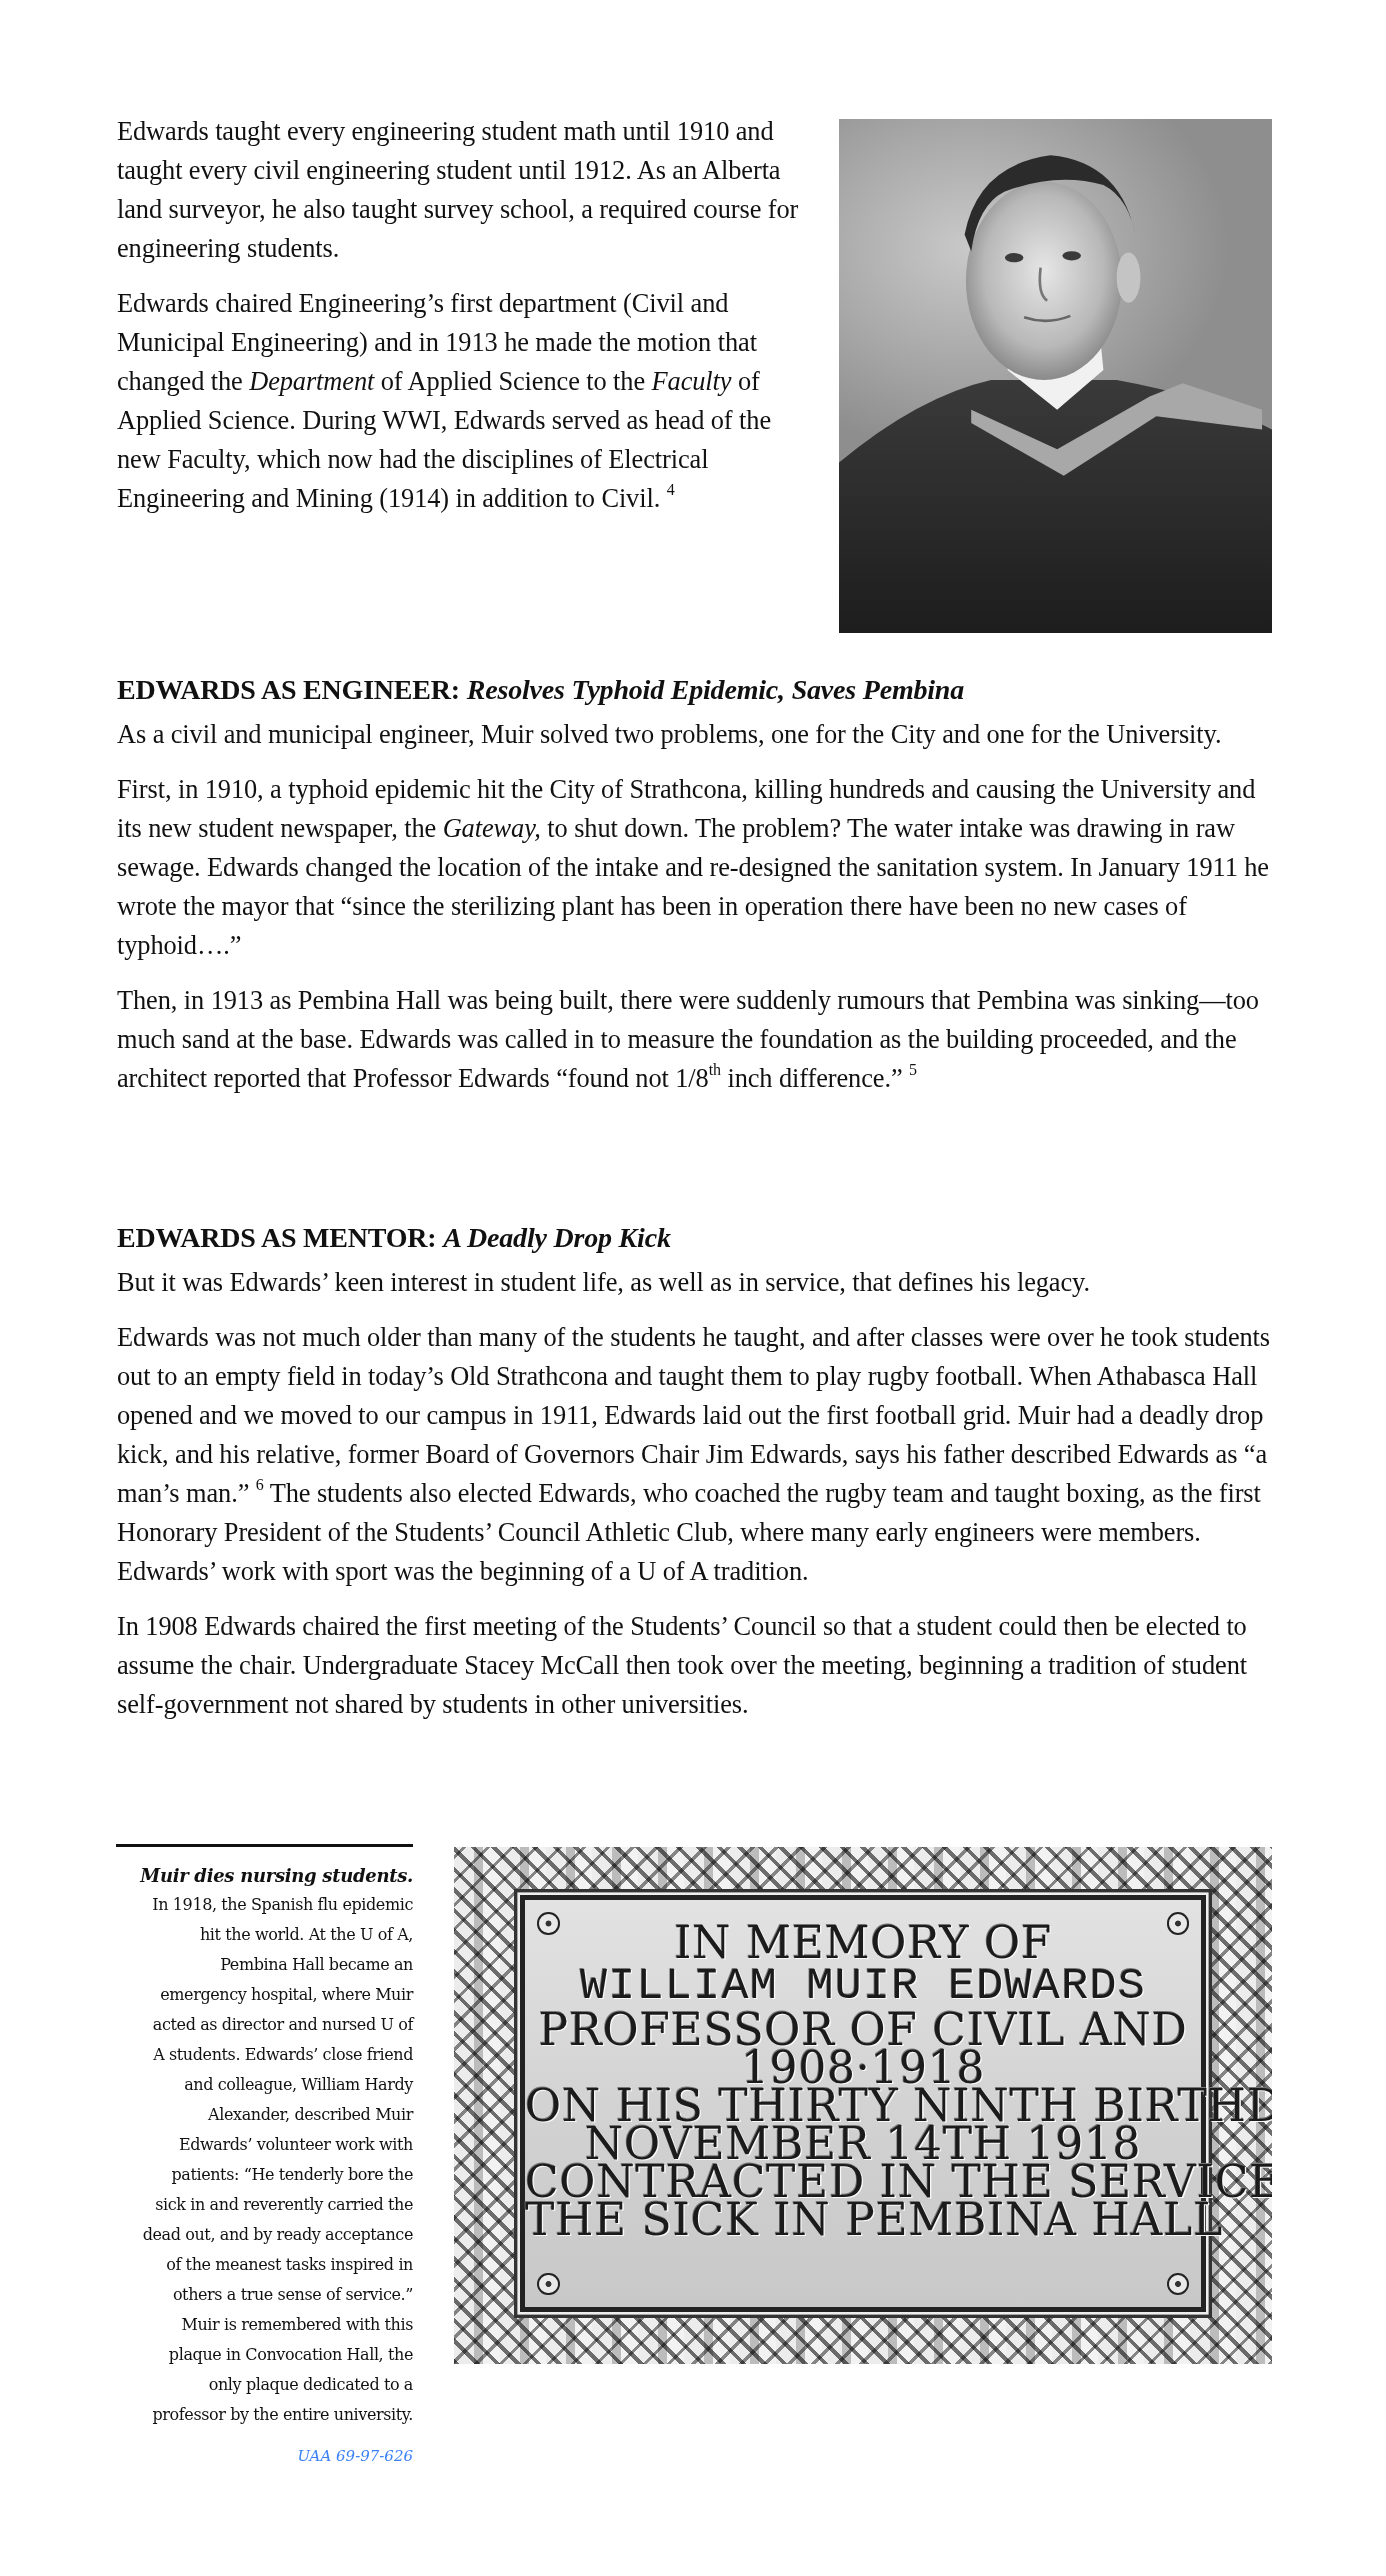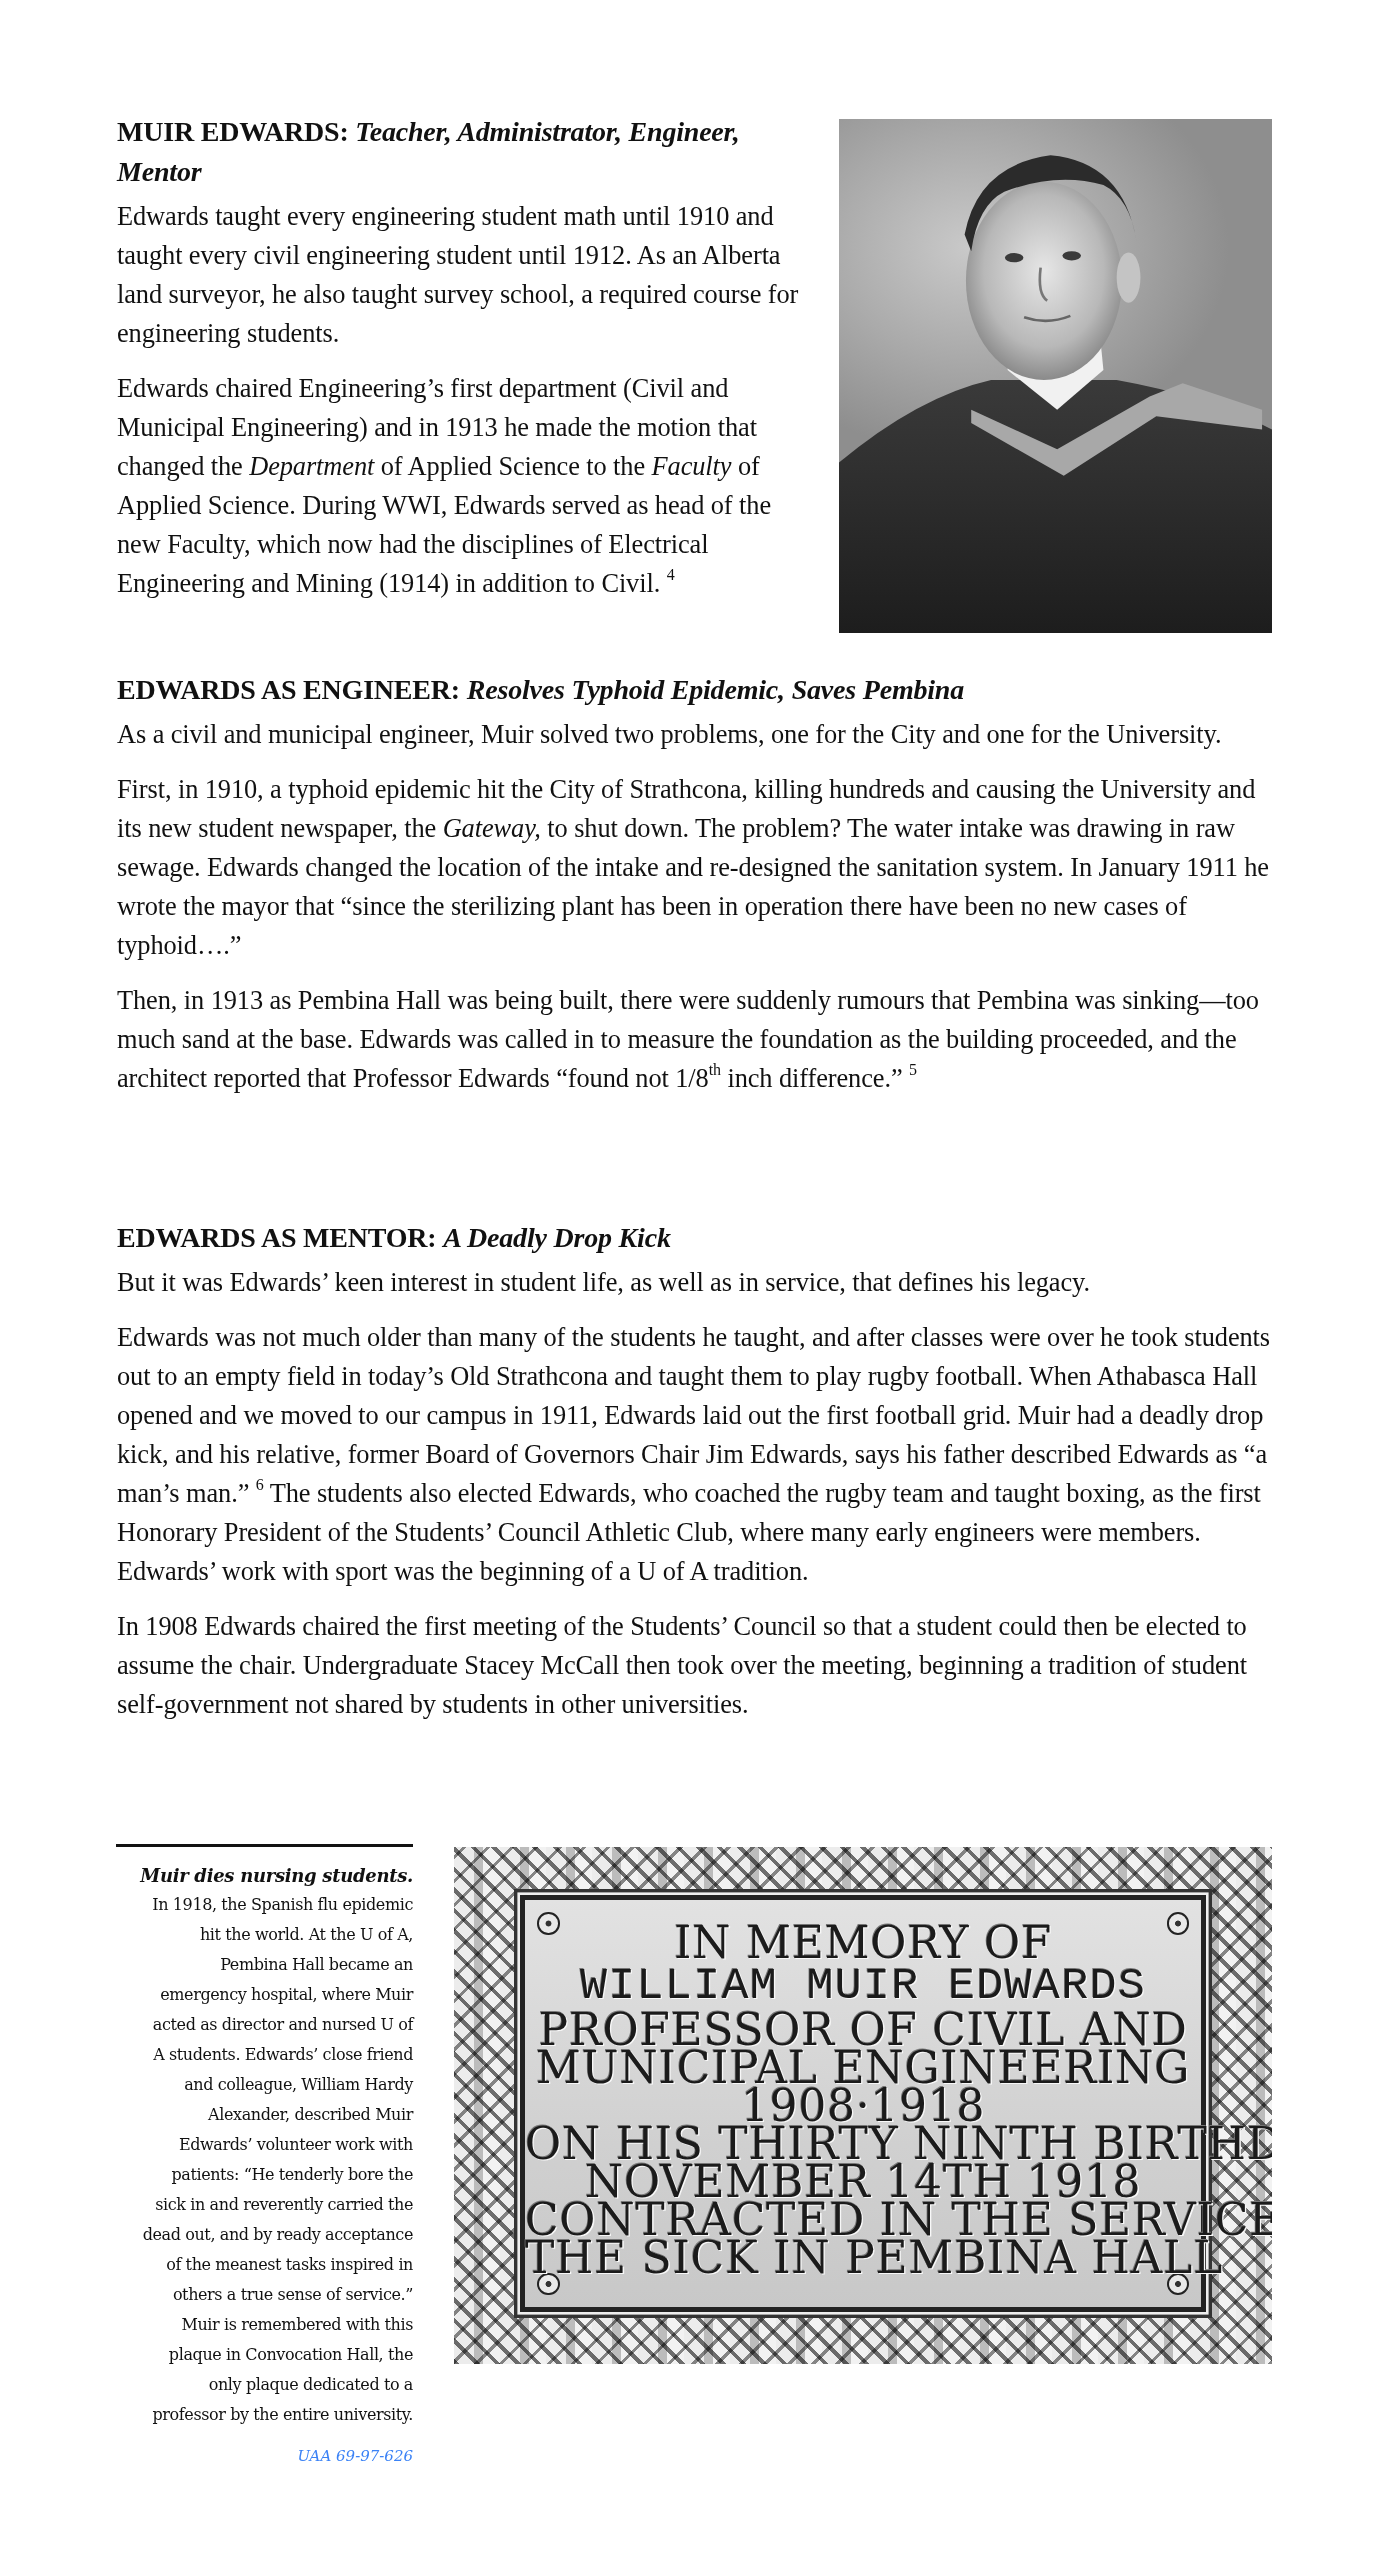--- a/index.html
+++ b/index.html
@@ -54,24 +54,20 @@
   #plaque .inscription { position: absolute; left: 0; right: 0; top: 24px; text-align: center;
      font-family: "DejaVu Serif", serif; color: #1b1b1b; text-transform: uppercase;
      text-shadow: 1.3px 1.3px 0 #f8f8f8, -0.7px -0.7px 0 #777; }
   #plaque .line { font-size: 44px; line-height: 38px; letter-spacing: 0.7px; white-space: nowrap; }
   #plaque .line.big { font-size: 45px; line-height: 49px; letter-spacing: 1.3px; font-family: Liberation Mono, monospace; }
 </style>
 </head>
 <body>
 
 <section id="intro" class="abs">
-  <h2 class="h2">
-    <span>MUIR EDWARDS:</span>
-    <em>Teacher, Administrator, Engineer, Mentor</em>
-  </h2>
   <p class="p">Edwards taught every engineering student math until 1910 and taught every civil engineering student until 1912. As an Alberta land surveyor, he also taught survey school, a required course for engineering students.</p>
   <p class="p"><span>Edwards chaired Engineering’s first department (Civil and Municipal Engineering) and in 1913 he made the motion that changed the </span><em>Department</em><span> of Applied Science to the </span><em>Faculty</em><span> of Applied Science. During WWI, Edwards served as head of the new Faculty, which now had the disciplines of Electrical Engineering and Mining (1914) in addition to Civil. </span><sup>4</sup></p>
 </section>
 
 <figure id="portrait" class="abs" style="margin:0">
   <svg viewBox="0 0 655 778" preserveAspectRatio="none">
     <defs>
       <radialGradient id="face" cx="50%" cy="45%" r="55%">
         <stop offset="0%" stop-color="#e6e6e6"></stop>
           <stop offset="70%" stop-color="#b8b8b8"></stop>
@@ -126,21 +122,20 @@
   <div class="border-pattern"></div>
   <div class="panel">
     <div class="boss b-tl"></div>
     <div class="boss b-tr"></div>
     <div class="boss b-bl"></div>
     <div class="boss b-br"></div>
     <div class="inscription">
       <div class="line">In Memory of</div>
       <div class="line big">William Muir Edwards</div>
       <div class="line">Professor of Civil and</div>
-      <div class="line">Municipal Engineering</div>
       <div class="line">1908·1918</div>
       <div class="line">On His Thirty Ninth Birthday</div>
       <div class="line">November 14th 1918</div>
       <div class="line">Contracted in the Service of</div>
       <div class="line">The Sick in Pembina Hall</div>
     </div>
   </div>
 </figure>
 
 

